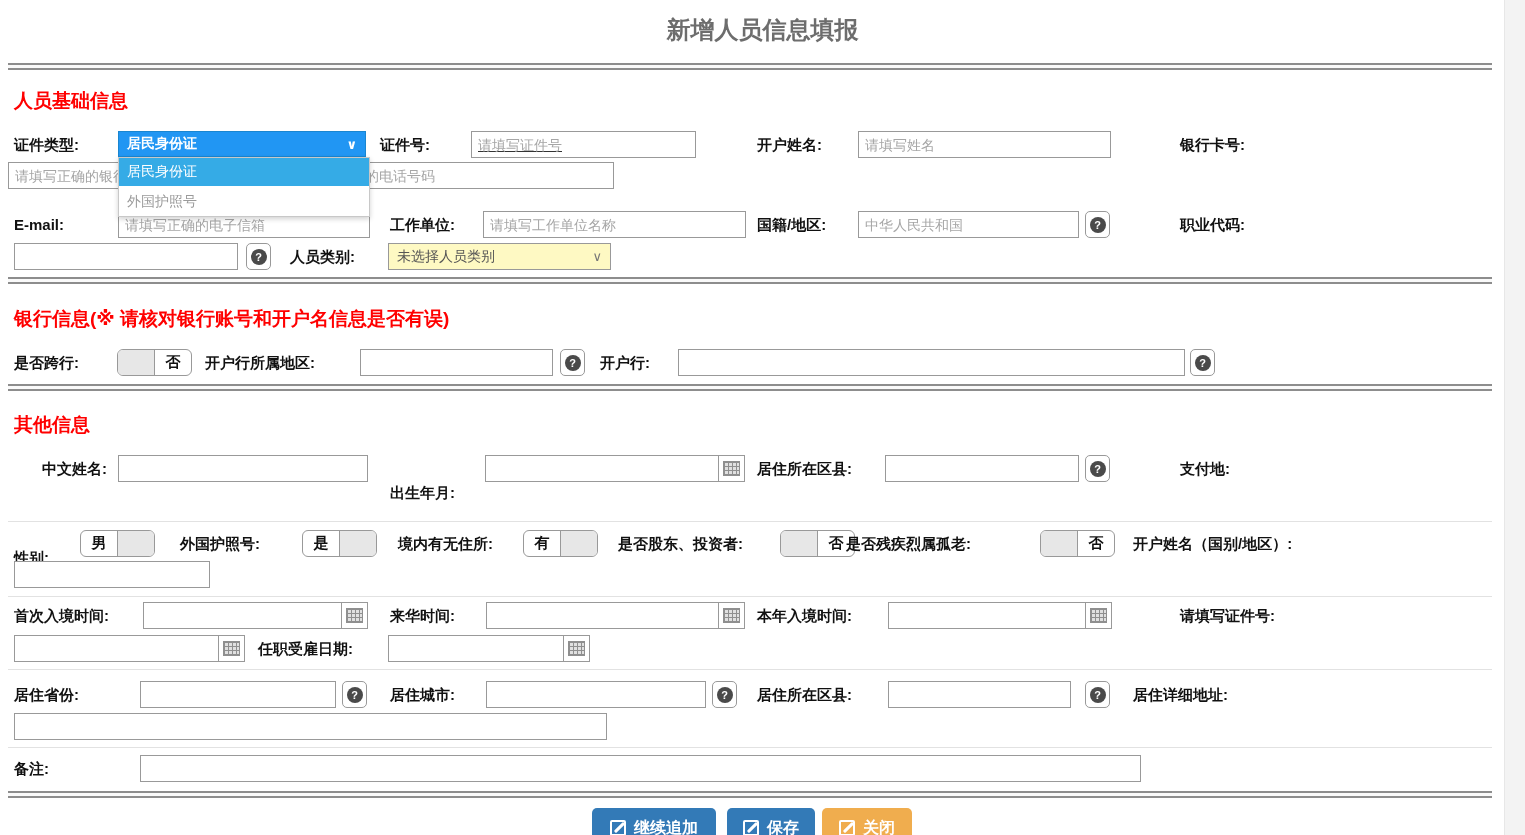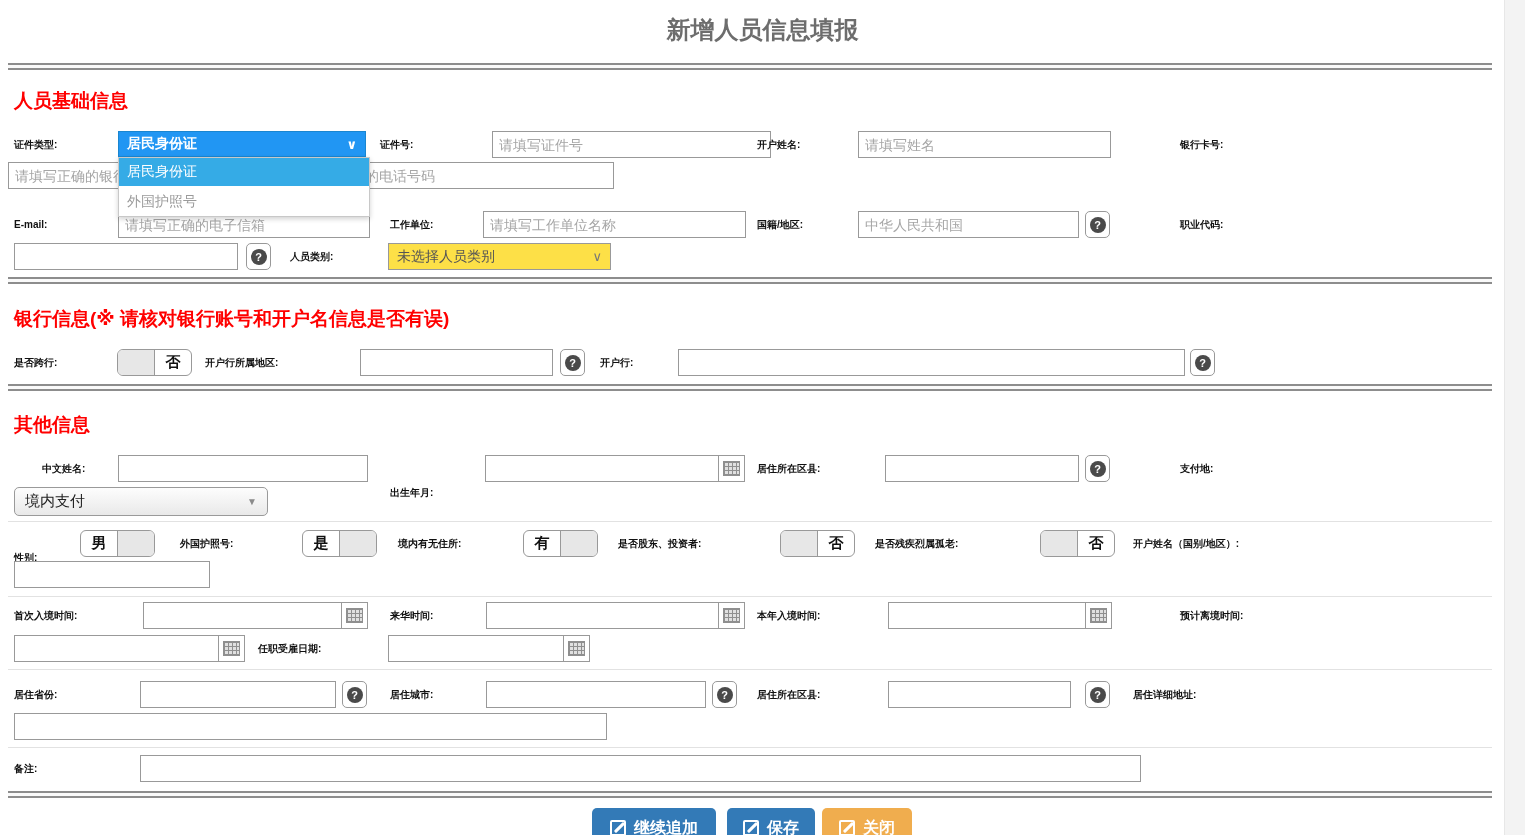--- a/index.html
+++ b/index.html
@@ -6,21 +6,21 @@
   #screen{
     position:relative;width:1525px;height:835px;background:#fff;overflow:hidden;
     font-family:"Liberation Sans","DejaVu Sans",sans-serif;
   }
   .page-title{position:absolute;top:14px;left:0;width:100%;text-align:center;
     font-size:24px;font-weight:bold;color:#6d6d6d;}
   .sec-heading{position:absolute;left:14px;font-size:19px;font-weight:bold;color:#ff0000;white-space:nowrap;}
   .hr2{position:absolute;left:8px;width:1484px;height:7px;box-sizing:border-box;
     border-top:2px solid #8d8d8d;border-bottom:2px solid #8d8d8d;background:#fafafa;}
   .hr1{position:absolute;left:8px;width:1484px;border-top:1px solid #e2e2e2;}
-  .lbl{position:absolute;font-weight:bold;font-size:10px;color:#111;line-height:27px;white-space:nowrap;}
+  .lbl{position:absolute;font-weight:bold;font-size:15px;color:#111;line-height:27px;white-space:nowrap;}
   .inp{position:absolute;height:27px;border:1px solid #999;background:#fff;color:#333;
     font-size:14px;padding:0 6px;box-sizing:border-box;outline:none;
     font-family:"Liberation Sans","DejaVu Sans",sans-serif;}
   .inp::placeholder{color:#a6a6a6;opacity:1;}
   .help{position:absolute;width:25px;height:27px;border:1px solid #999;border-radius:5px;
     background:#fff;display:flex;align-items:center;justify-content:center;box-sizing:border-box;cursor:pointer;}
   .help .q{width:16px;height:16px;border-radius:50%;background:#4a4a4a;color:#fff;
     font-size:11px;font-weight:bold;display:flex;align-items:center;justify-content:center;}
   .toggle{position:absolute;width:75px;height:27px;border:1px solid #999;border-radius:6px;
     background:#fff;display:flex;box-sizing:border-box;overflow:hidden;cursor:pointer;}
@@ -30,21 +30,21 @@
   .toggle .half + .half{border-left:1px solid #999;}
   .dateinp{position:absolute;height:27px;border:1px solid #999;background:#fff;
     box-sizing:border-box;display:flex;align-items:stretch;}
   .dateinp input{flex:1;min-width:0;border:none;outline:none;padding:0 6px;font-size:14px;
     font-family:"Liberation Sans","DejaVu Sans",sans-serif;}
   .dateinp .calbtn{width:25px;border-left:1px solid #999;display:flex;align-items:center;
     justify-content:center;background:#fff;cursor:pointer;}
   .cal{width:15px;height:13px;border:1px solid #8f8f8f;background-color:#e0e0e0;
     background-image:repeating-linear-gradient(90deg,#8f8f8f 0 1px,transparent 1px 4px),
                      repeating-linear-gradient(0deg,#8f8f8f 0 1px,transparent 1px 4px);}
-  .sel-white{position:absolute;height:27px;border:1px solid #999;background:#fde047;
+  .sel-white{position:absolute;height:27px;border:1px solid #999;background:#fef9c3;
     display:flex;align-items:center;justify-content:space-between;padding:0 8px;
     box-sizing:border-box;font-size:14px;color:#555;cursor:pointer;}
   .sel-white .chev{color:#777;font-size:13px;}
   .sel-jq{position:absolute;height:29px;border:1px solid #9a9a9a;border-radius:5px;
     background:linear-gradient(#fdfdfd,#e9e9e9);display:flex;align-items:center;
     justify-content:space-between;padding:0 10px;box-sizing:border-box;font-size:15px;color:#222;cursor:pointer;}
   .sel-jq .arrow{color:#8a8a8a;font-size:10px;}
   .cert-select{position:absolute;height:26px;background:#2196f3;border:1px solid #1a86d0;
     display:flex;align-items:center;justify-content:space-between;padding:0 8px;
     box-sizing:border-box;color:#fff;font-size:14px;font-weight:bold;cursor:pointer;}
@@ -75,21 +75,21 @@
   <div class="hr2" style="top:63px;"></div>
 
   <div class="sec-heading" style="top:88px;">人员基础信息</div>
 
   <div class="lbl" style="left:14px;top:131px;">证件类型:</div>
   <div class="cert-select" style="left:118px;top:131px;width:248px;">
     <span>居民身份证</span>
     <span class="chev">∨</span>
   </div>
   <div class="lbl" style="left:380px;top:131px;">证件号:</div>
-  <input class="inp" style="left: 492px; top: 131px; width: 279px;" placeholder="请填写证件号">
+  <input class="inp" style="left: 471px; top: 131px; width: 225px; text-decoration: underline;" placeholder="请填写证件号">
   <div class="lbl" style="left:757px;top:131px;">开户姓名:</div>
   <input class="inp" style="left: 858px; top: 131px; width: 253px;" placeholder="请填写姓名">
   <div class="lbl" style="left:1180px;top:131px;">银行卡号:</div>
 
   <input class="inp" style="left: 8px; top: 162px; width: 273px;" placeholder="请填写正确的银行卡号">
   <input class="inp" style="left: 288px; top: 162px; width: 326px;" placeholder="请填写正确的电话号码">
 
   <div class="lbl" style="left:14px;top:211px;">E-mail:</div>
   <input class="inp" style="left: 118px; top: 211px; width: 252px;" placeholder="请填写正确的电子信箱">
   <div class="lbl" style="left:390px;top:211px;">工作单位:</div>
@@ -149,24 +149,20 @@
         <span class="cal"></span>
       </span>
   </div>
   <div class="lbl" style="left:757px;top:455px;">居住所在区县:</div>
   <input class="inp" style="left: 885px; top: 455px; width: 194px;">
   <div class="help" style="left:1085px;top:455px;">
     <span class="q">?</span>
   </div>
   <div class="lbl" style="left:1180px;top:455px;">支付地:</div>
 
-  <div class="sel-jq" style="left:14px;top:487px;width:254px;">
-    <span>境内支付</span>
-    <span class="arrow">▼</span>
-  </div>
 
   <div class="hr1" style="top:521px;"></div>
 
   <div class="lbl" style="left:14px;top:530px;margin-top:14px;">性别:</div>
   <div class="toggle" style="left:80px;top:530px;">
     <span class="half">男</span>
     <span class="half gray"></span>
   </div>
   <div class="lbl" style="left:180px;top:530px;">外国护照号:</div>
   <div class="toggle" style="left:302px;top:530px;">
@@ -176,21 +172,21 @@
   <div class="lbl" style="left:398px;top:530px;">境内有无住所:</div>
   <div class="toggle" style="left:523px;top:530px;">
     <span class="half">有</span>
     <span class="half gray"></span>
   </div>
   <div class="lbl" style="left:618px;top:530px;">是否股东、投资者:</div>
   <div class="toggle" style="left:780px;top:530px;">
     <span class="half gray"></span>
     <span class="half">否</span>
   </div>
-  <div class="lbl" style="left:875px;top:530px;">是否残疾烈属孤老:</div>
+  <div class="lbl" style="left:846px;top:530px;">是否残疾烈属孤老:</div>
   <div class="toggle" style="left:1040px;top:530px;">
     <span class="half gray"></span>
     <span class="half">否</span>
   </div>
   <div class="lbl" style="left:1133px;top:530px;">开户姓名（国别/地区）:</div>
 
   <input class="inp" style="left: 14px; top: 561px; width: 196px;">
 
   <div class="hr1" style="top:596px;"></div>
 
@@ -208,21 +204,21 @@
         <span class="cal"></span>
       </span>
   </div>
   <div class="lbl" style="left:757px;top:602px;">本年入境时间:</div>
   <div class="dateinp" style="left:888px;top:602px;width:224px;">
     <input style="">
     <span class="calbtn">
         <span class="cal"></span>
       </span>
   </div>
-  <div class="lbl" style="left:1180px;top:602px;">预计离境时间:</div>
+  <div class="lbl" style="left:1180px;top:602px;">请填写证件号:</div>
 
   <div class="dateinp" style="left:14px;top:635px;width:231px;">
     <input style="">
     <span class="calbtn">
         <span class="cal"></span>
       </span>
   </div>
   <div class="lbl" style="left:258px;top:635px;">任职受雇日期:</div>
   <div class="dateinp" style="left:388px;top:635px;width:202px;">
     <input style="">

